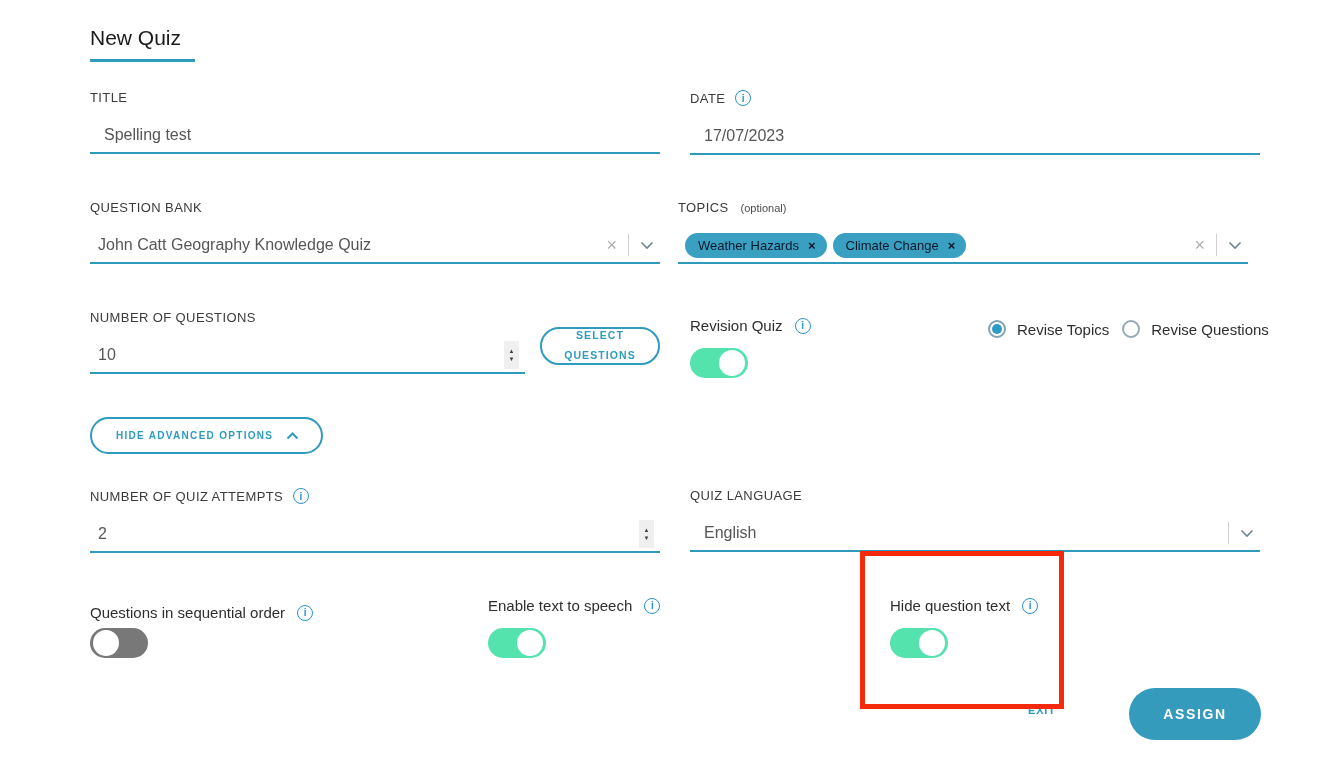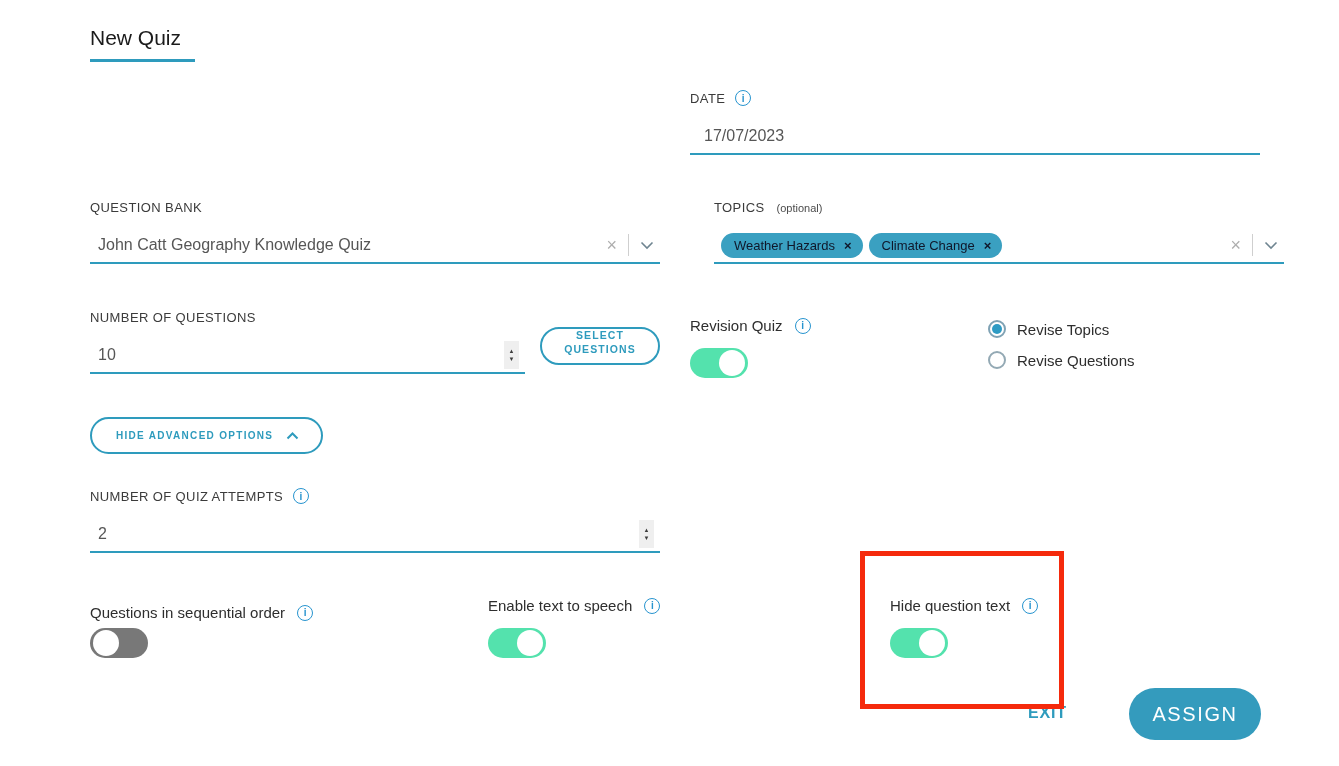--- a/index.html
+++ b/index.html
@@ -35,69 +35,75 @@
     cursor:pointer; }
   .chip-x { font-size:13px; font-weight:bold; line-height:1; }
 
   
   .info { width:16px; height:16px; min-width:16px; border-radius:50%;
     border:1.5px solid #2794CF; color:#2794CF; font-size:10px; font-weight:bold;
     display:inline-flex; align-items:center; justify-content:center; cursor:pointer; }
 
   
   .pill-btn { position:absolute; background:#fff; border:2px solid #2E9BBD; color:#2E9BBD;
-    border-radius:20px; display:flex; align-items:center; justify-content:flex-start;
+    border-radius:20px; display:flex; align-items:center; justify-content:space-between;
     font-weight:bold; cursor:pointer; }
   .sel-q { left:540px; top:327px; width:120px; height:38px; flex-direction:column;
     font-size:10.5px; letter-spacing:1.1px; line-height:1.3; }
   .adv { left:90px; top:417px; height:37px; padding:0 20px 0 24px; gap:11px;
     font-size:10px; letter-spacing:1.3px; }
 
   
   .toggle { position:absolute; width:58px; height:30px; border-radius:15px; cursor:pointer; }
   .toggle.on { background:#54E2AD; }
   .toggle.off { background:#787878; }
   .toggle .knob { position:absolute; top:2px; width:26px; height:26px; border-radius:50%;
     background:#fff; }
   .toggle.on .knob { right:3px; }
   .toggle.off .knob { left:3px; }
 
   .inline-label { position:absolute; display:flex; align-items:center; gap:12px;
     font-size:15px; color:#2e2e2e; }
 
   
   .radio-group { position:absolute; left:988px; top:320px; display:flex;
-    flex-direction:column; gap:13px; }
+    flex-direction:row; gap:13px; }
   .radio-row { display:flex; align-items:center; gap:11px; font-size:15px; color:#2e2e2e;
     cursor:pointer; }
   .radio { width:18px; height:18px; border-radius:50%; border:2px solid #93a9b4;
     display:flex; align-items:center; justify-content:center; }
   .radio.sel { border-color:#7fa2b4; }
   .radio.sel::after { content:""; width:10px; height:10px; border-radius:50%;
     background:#2E9BC4; }
 
   
   .hl-rect { position:absolute; left:860px; top:551px; width:204px; height:158px;
     border:5px solid #F52A0C; z-index:5; pointer-events:none; }
 
   .exit { position:absolute; left:1028px; top:704px; color:#2E9BBD; font-weight:bold;
-    font-size:16px; letter-spacing:.8px; cursor:pointer; z-index:2; }
+    font-size:11px; letter-spacing:.8px; cursor:pointer; z-index:2; }
 
   .assign { position:absolute; left:1129px; top:688px; width:132px; height:52px;
-    border-radius:26px; background:#349BBD; color:#fff; font-weight:normal; font-size:20px;
+    border-radius:26px; background:#349BBD; color:#fff; font-weight:bold; font-size:14px;
     letter-spacing:1.6px; display:flex; align-items:center; justify-content:center;
     cursor:pointer; }
 </style>
 </head>
 <body>
 
 <div class="stage">
 
   <div class="heading">New Quiz</div>
 
+  <div class="field" style="left:90px; top:90px; width:570px;">
+    <div class="field-label">TITLE</div>
+    <div class="value-row">
+      <div class="value">Spelling test</div>
+    </div>
+  </div>
 
   <div class="field" style="left:690px; top:90px; width:570px;">
     <div class="field-label">
       <span>DATE</span>
       <span class="info">i</span>
     </div>
     <div class="value-row">
       <div class="value">17/07/2023</div>
     </div>
   </div>
@@ -109,21 +115,21 @@
       <span class="clear-x">×</span>
       <span class="vdiv"></span>
       <span class="chev">
         <svg width="14" height="9" viewBox="0 0 14 9">
             <polyline points="1.5,1.5 7,7 12.5,1.5" fill="none" stroke="#6f8591" stroke-width="1.6"></polyline>
           </svg>
       </span>
     </div>
   </div>
 
-  <div class="field" style="left:714px; top:200px; width:570px;">
+  <div class="field" style="left:678px; top:200px; width:570px;">
     <div class="field-label">
       <span>TOPICS</span>
       <span class="opt-note">(optional)</span>
     </div>
     <div class="value-row" style="padding-left:7px;">
       <div class="value">
         <span class="chip">
           <span>Weather Hazards</span>
           <span class="chip-x">×</span>
         </span><span class="chip">
@@ -193,20 +199,30 @@
     <div class="value-row tight">
       <div class="value">2</div>
       <span class="spinner">
         <span>▲</span>
         <span>▼</span>
       </span>
     </div>
   </div>
 
   <div class="field" style="left:690px; top:488px; width:570px;">
+    <div class="field-label">QUIZ LANGUAGE</div>
+    <div class="value-row">
+      <div class="value">English</div>
+      <span class="vdiv"></span>
+      <span class="chev">
+        <svg width="14" height="9" viewBox="0 0 14 9">
+            <polyline points="1.5,1.5 7,7 12.5,1.5" fill="none" stroke="#6f8591" stroke-width="1.6"></polyline>
+          </svg>
+      </span>
+    </div>
   </div>
 
   <div class="inline-label" style="left:90px; top:597px;margin-top:7px;">
     <span>Questions in sequential order</span>
     <span class="info">i</span>
   </div>
   <div class="toggle off" style="left:90px; top:628px;">
     <span class="knob"></span>
   </div>
 

